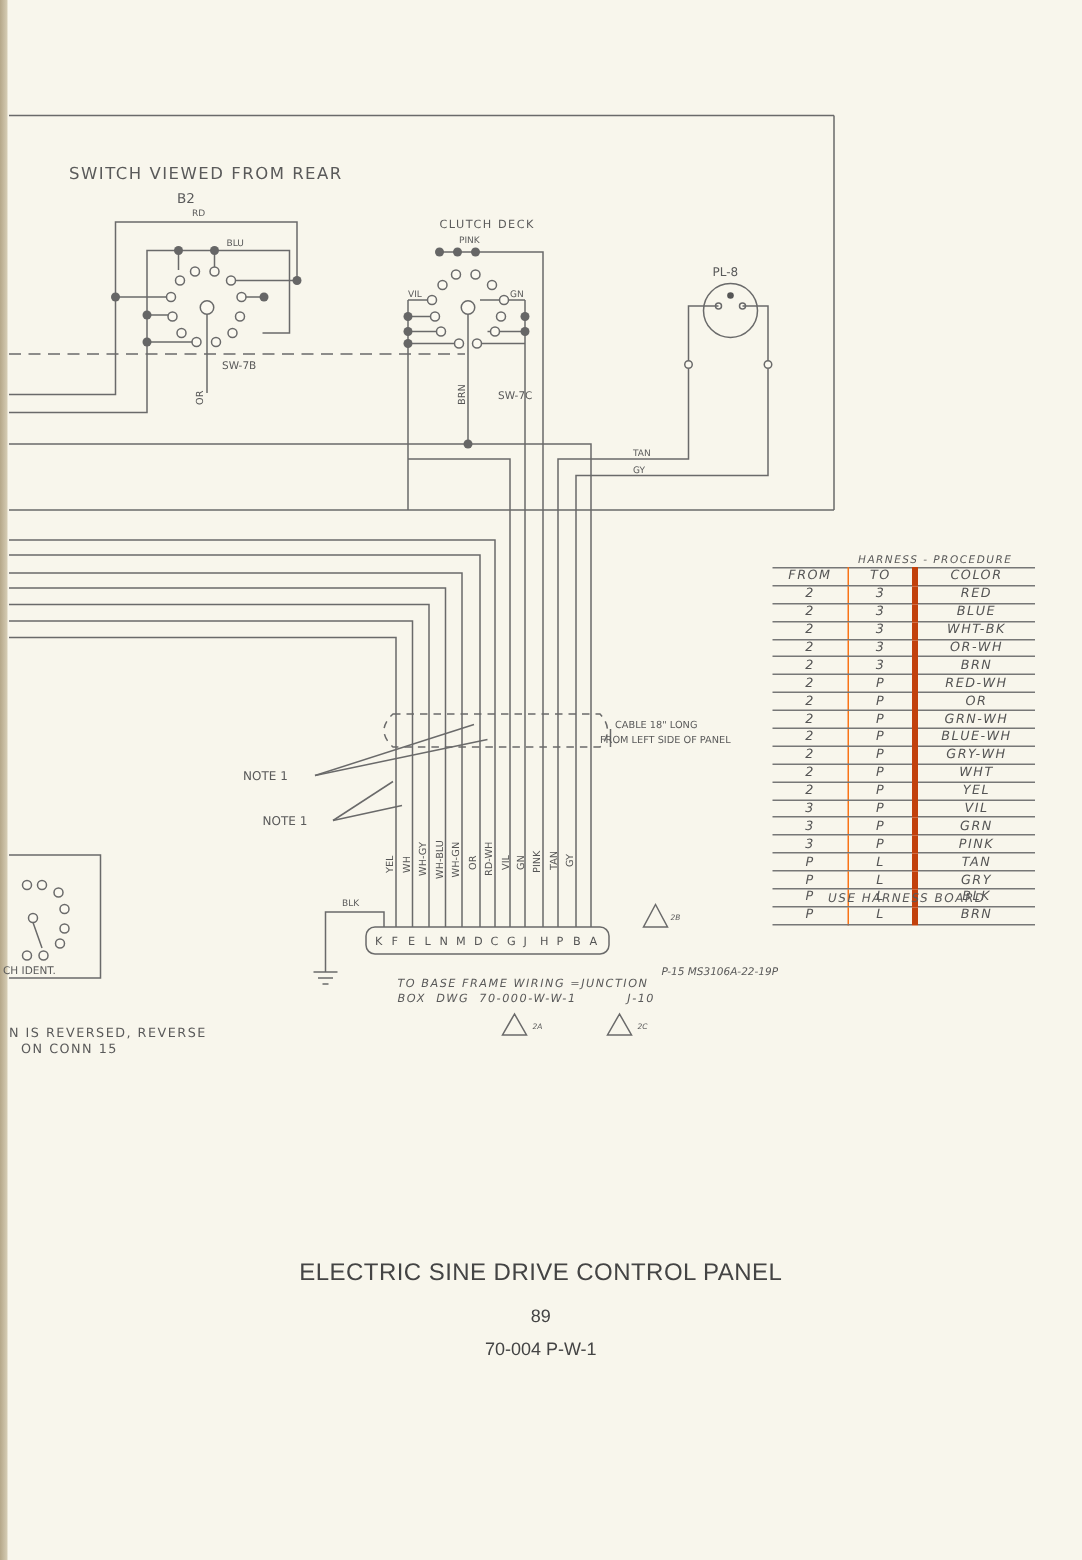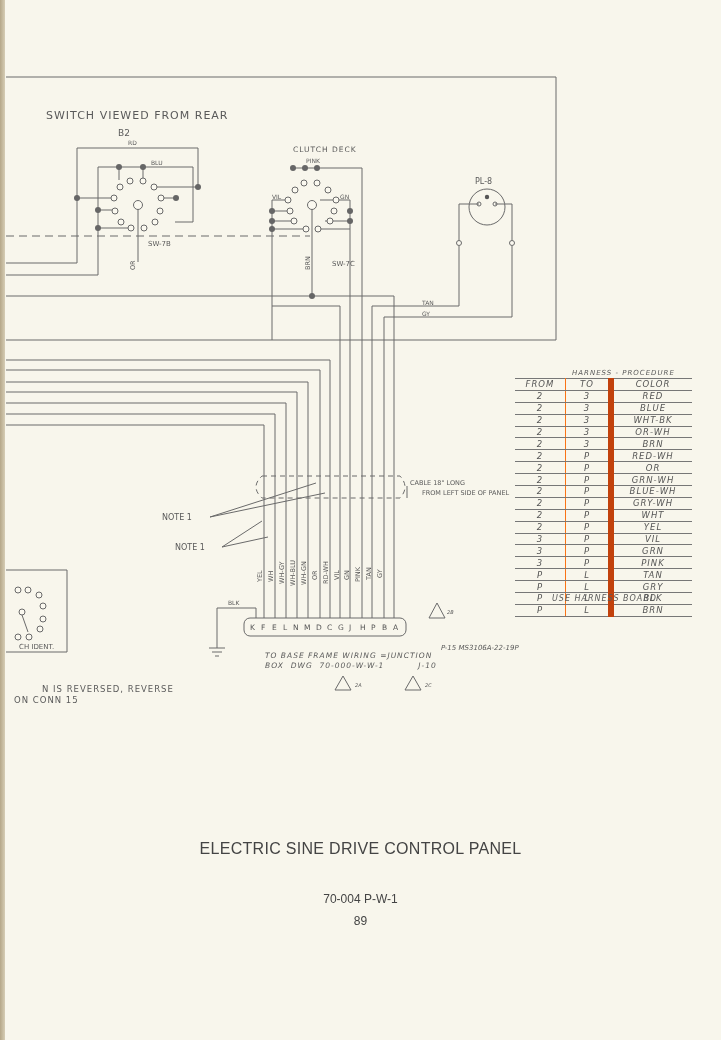--- a/index.html
+++ b/index.html
@@ -7,21 +7,21 @@
   .binding{position:absolute;left:0;top:0;width:5px;height:1040px;background:linear-gradient(90deg,#b5a789,#d6cdb5);}
   svg{position:absolute;left:0;top:0;}
   .t{position:absolute;white-space:nowrap;color:#5a5a5a;}
   .hand{font-family:"DejaVu Sans",sans-serif;letter-spacing:1px;}
   .ital{font-style:italic;padding-left:16px;}
   .title-block{position:absolute;left:0;width:721px;text-align:center;font-family:"Liberation Sans",sans-serif;color:#444;}
   table.harness{position:absolute;left:515px;top:378px;border-collapse:collapse;font-size:8.5px;font-style:italic;color:#555;font-family:"DejaVu Sans",sans-serif;}
   table.harness td,table.harness th{border-bottom:1px solid #777;padding:0 4px;height:10.9px;line-height:10px;font-weight:normal;letter-spacing:1px;}
   table.harness th{border-top:1px solid #777;border-bottom:1.5px solid #777;}
   table.harness td.c1,table.harness th.c1{width:42px;text-align:center;border-right:1px solid #f97316;}
-  table.harness td.c2,table.harness th.c2{width:34px;text-align:center;border-right:6px solid #c2410c;}
+  table.harness td.c2,table.harness th.c2{width:34px;text-align:center;border-right:4px solid #c2410c;}
   table.harness td.c3,table.harness th.c3{width:70px;text-align:center;}
   .vlab{position:absolute;font-size:6.5px;transform:rotate(-90deg);transform-origin:left top;color:#555;white-space:nowrap;}
   .pin{position:absolute;font-size:7.5px;color:#555;}
 </style>
 </head>
 <body>
 
 <div class="binding"></div>
 
 <svg width="721" height="1040" stroke="#6a6a6a" fill="none" stroke-width="1">
@@ -197,21 +197,21 @@
 <div class="t" style="left:272px;top:193px;font-size:6px;">VIL</div>
 <div class="t" style="left:340px;top:193px;font-size:6px;">GN</div>
 <div class="t" style="left:332px;top:240px;font-size:7px;margin-top:20px;">SW-7C</div>
 <div class="vlab" style="left:304px;top:270px;">BRN</div>
 
 <div class="t" style="left:475px;top:177px;font-size:8px;">PL-8</div>
 <div class="t" style="left:422px;top:299px;font-size:6px;">TAN</div>
 <div class="t" style="left:422px;top:310px;font-size:6px;">GY</div>
 
 <div class="t" style="left:410px;top:479px;font-size:6.5px;">CABLE 18" LONG</div>
-<div class="t" style="left:422px;top:489px;font-size:6.5px;">FROM LEFT SIDE OF PANEL</div>
+<div class="t" style="left:400px;top:489px;font-size:6.5px;">FROM LEFT SIDE OF PANEL</div>
 <div class="t" style="left:162px;top:513px;font-size:8px;">NOTE 1</div>
 <div class="t" style="left:175px;top:543px;font-size:8px;">NOTE 1</div>
 
 <div class="vlab" style="left:256px;top:582px;">YEL</div>
 <div class="vlab" style="left:267px;top:582px;">WH</div>
 <div class="vlab" style="left:278px;top:584px;">WH-GY</div>
 <div class="vlab" style="left:289px;top:586px;">WH-BLU</div>
 <div class="vlab" style="left:300px;top:585px;">WH-GN</div>
 <div class="vlab" style="left:311px;top:580px;">OR</div>
 <div class="vlab" style="left:322px;top:584px;">RD-WH</div>
@@ -239,22 +239,22 @@
 <div class="pin" style="left:393px;top:623px;">A</div>
 
 <div class="t ital" style="left:425px;top:624px;font-size:7px;margin-top:20px;">P-15 MS3106A-22-19P</div>
 <div class="t ital" style="left:431px;top:609px;font-size:5px;">2B</div>
 <div class="t ital" style="left:339px;top:682px;font-size:5px;">2A</div>
 <div class="t ital" style="left:409px;top:682px;font-size:5px;">2C</div>
 
 <div class="t ital" style="left:249px;top:651px;font-size:7.5px;letter-spacing:1px;">TO  BASE  FRAME  WIRING =JUNCTION</div>
 <div class="t ital" style="left:249px;top:661px;font-size:7.5px;letter-spacing:1px;white-space:pre;">BOX  DWG  70-000-W-W-1          J-10</div>
 
-<div class="t" style="left:19px;top:643px;font-size:7px;text-align:right;">CH  IDENT.</div>
-<div class="t hand" style="left:6px;top:684px;font-size:8.5px;padding-left:36px;">N IS REVERSED, REVERSE</div>
+<div class="t" style="left:2px;top:643px;font-size:7px;text-align:right;">CH  IDENT.</div>
+<div class="t hand" style="left:6px;top:684px;font-size:8.5px;">N IS REVERSED, REVERSE</div>
 <div class="t hand" style="left:14px;top:695px;font-size:8.5px;">ON CONN 15</div>
 
 <div class="t ital" style="left:556px;top:369px;font-size:7px;letter-spacing:1px;">HARNESS - PROCEDURE</div>
 <table class="harness">
   <thead>
     <tr>
       <th class="c1">FROM</th>
       <th class="c2">TO</th>
       <th class="c3">COLOR</th>
     </tr>
@@ -354,13 +354,13 @@
         <td class="c1">P</td>
         <td class="c2">L</td>
         <td class="c3">BRN</td>
       </tr>
     </tbody>
 </table>
 <div class="t ital" style="left:536px;top:594px;font-size:8px;letter-spacing:1px;">USE HARNESS BOARD</div>
 
 <div class="title-block" style="top:872px;font-size:12px;margin-top:20px;">70-004 P-W-1</div>
 <div class="title-block" style="top:840px;font-size:16px;letter-spacing:0.3px;">ELECTRIC SINE DRIVE CONTROL PANEL</div>
-<div class="title-block" style="top:914px;font-size:12px;">89</div>
+<div class="title-block" style="top:870px;font-size:12px;">89</div>
 
 </body></html>

